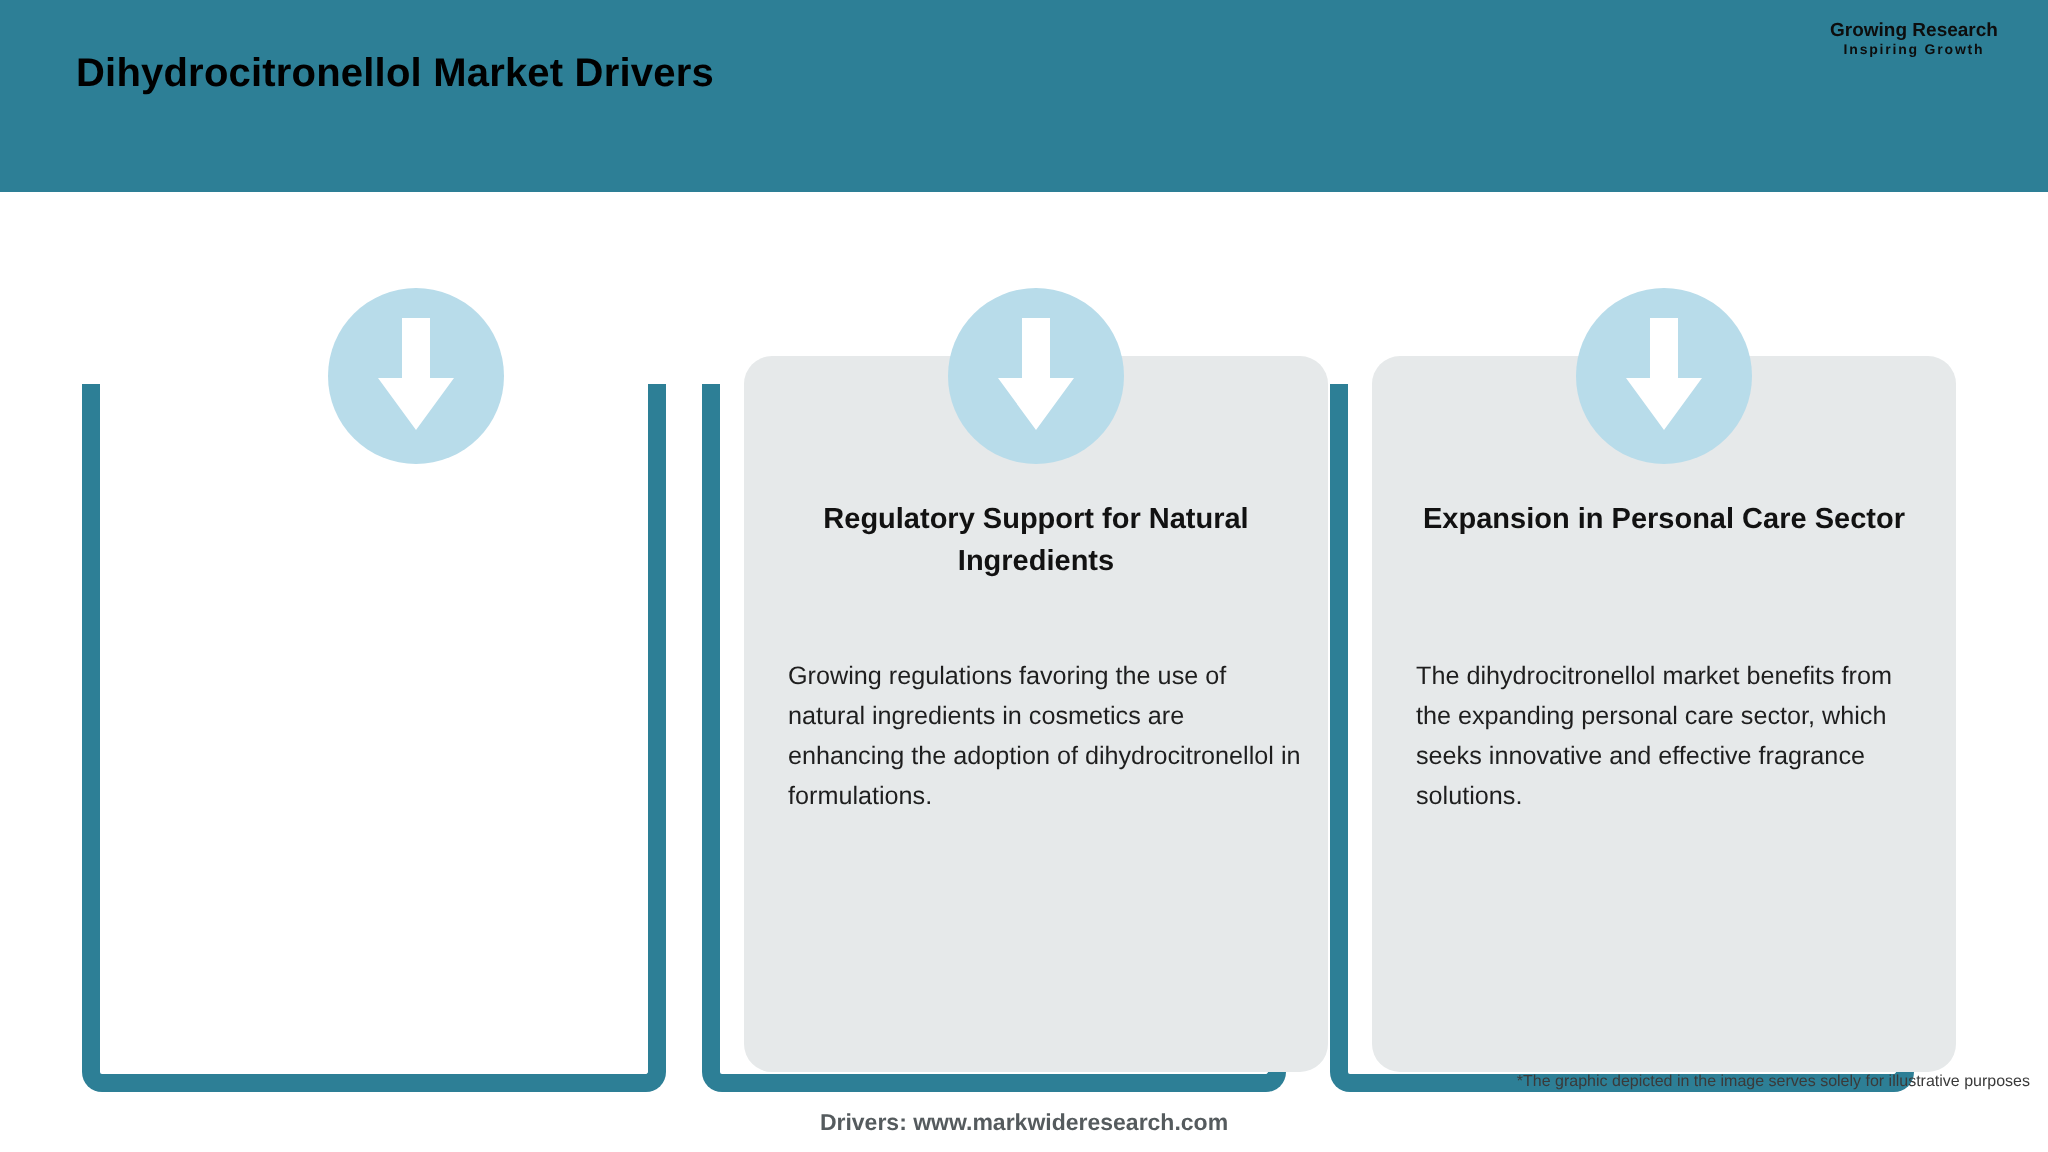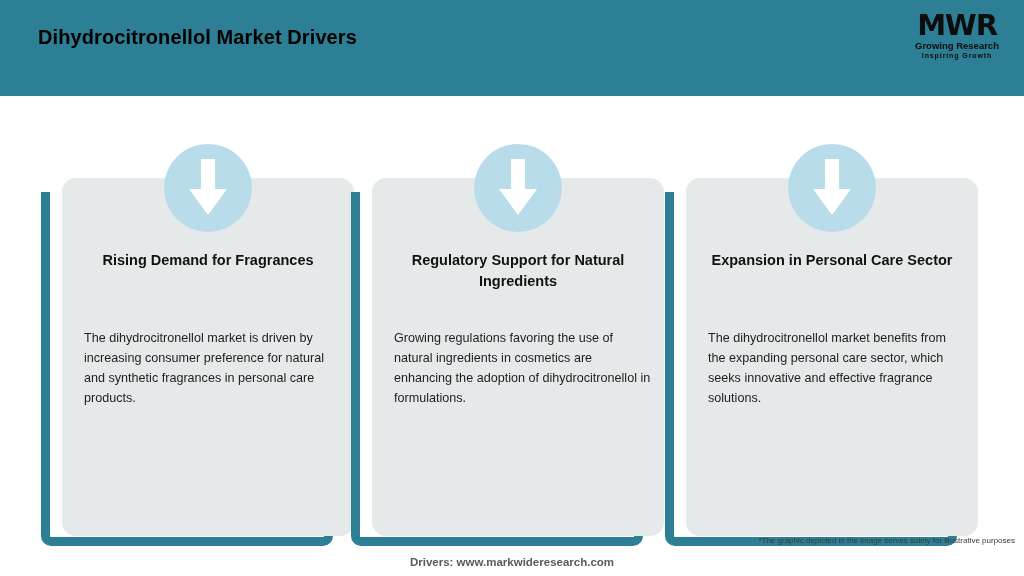--- a/index.html
+++ b/index.html
@@ -171,34 +171,29 @@
     white-space: nowrap;
   }
 </style>
 </head>
 <body>
 
 <div class="header">
   <div class="header-title">Dihydrocitronellol Market Drivers</div>
 
   <div class="logo">
-    <div class="logo-mark">MWR</div>
     <div class="logo-name">Growing Research</div>
     <div class="logo-tag">Inspiring Growth</div>
   </div>
 </div>
 
 <div class="cards">
 
   <div class="card-wrap c1">
     <div class="frame"></div>
-    <div class="card">
-      <div class="card-title">Rising Demand for Fragrances</div>
-      <div class="card-body">The dihydrocitronellol market is driven by increasing consumer preference for natural and synthetic fragrances in personal care products.</div>
-    </div>
     <div class="icon-circle">
       <svg width="40" height="58" viewBox="0 0 40 58" xmlns="http://www.w3.org/2000/svg">
         <polygon points="13,0 27,0 27,30 39,30 20,56 1,30 13,30" fill="#ffffff"></polygon>
       </svg>
     </div>
   </div>
 
   <div class="card-wrap c3">
     <div class="frame"></div>
     <div class="card">

